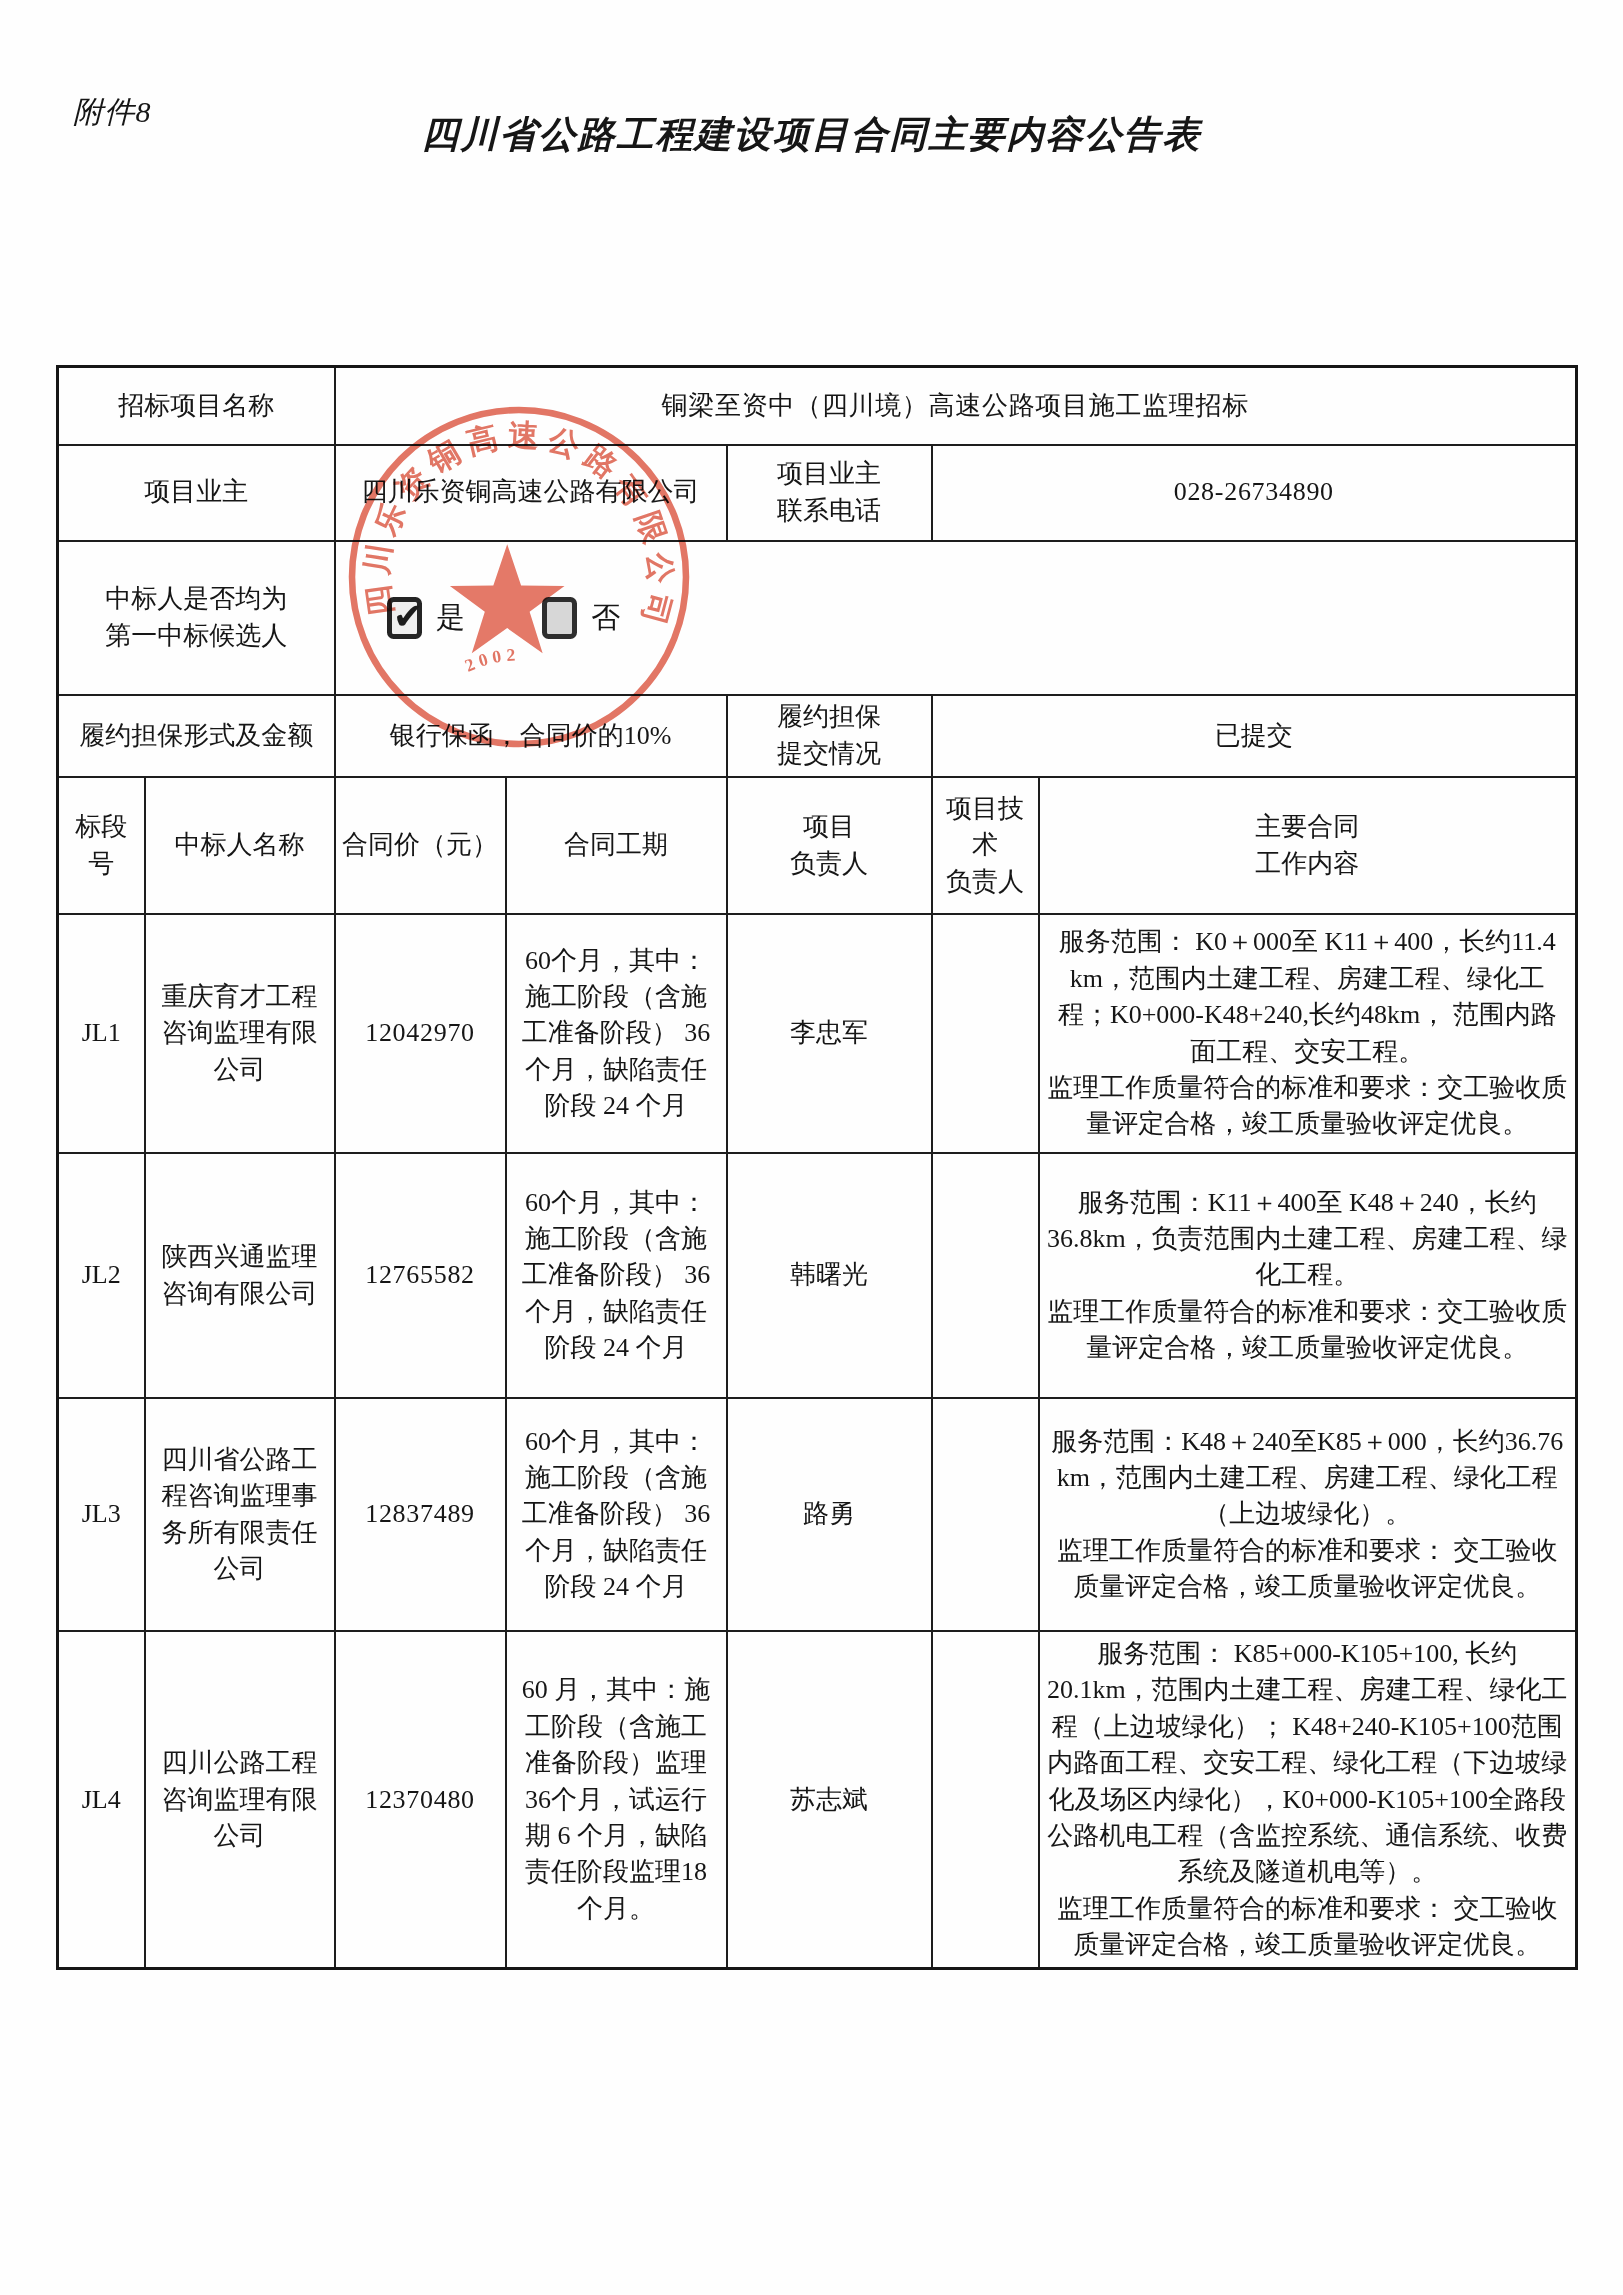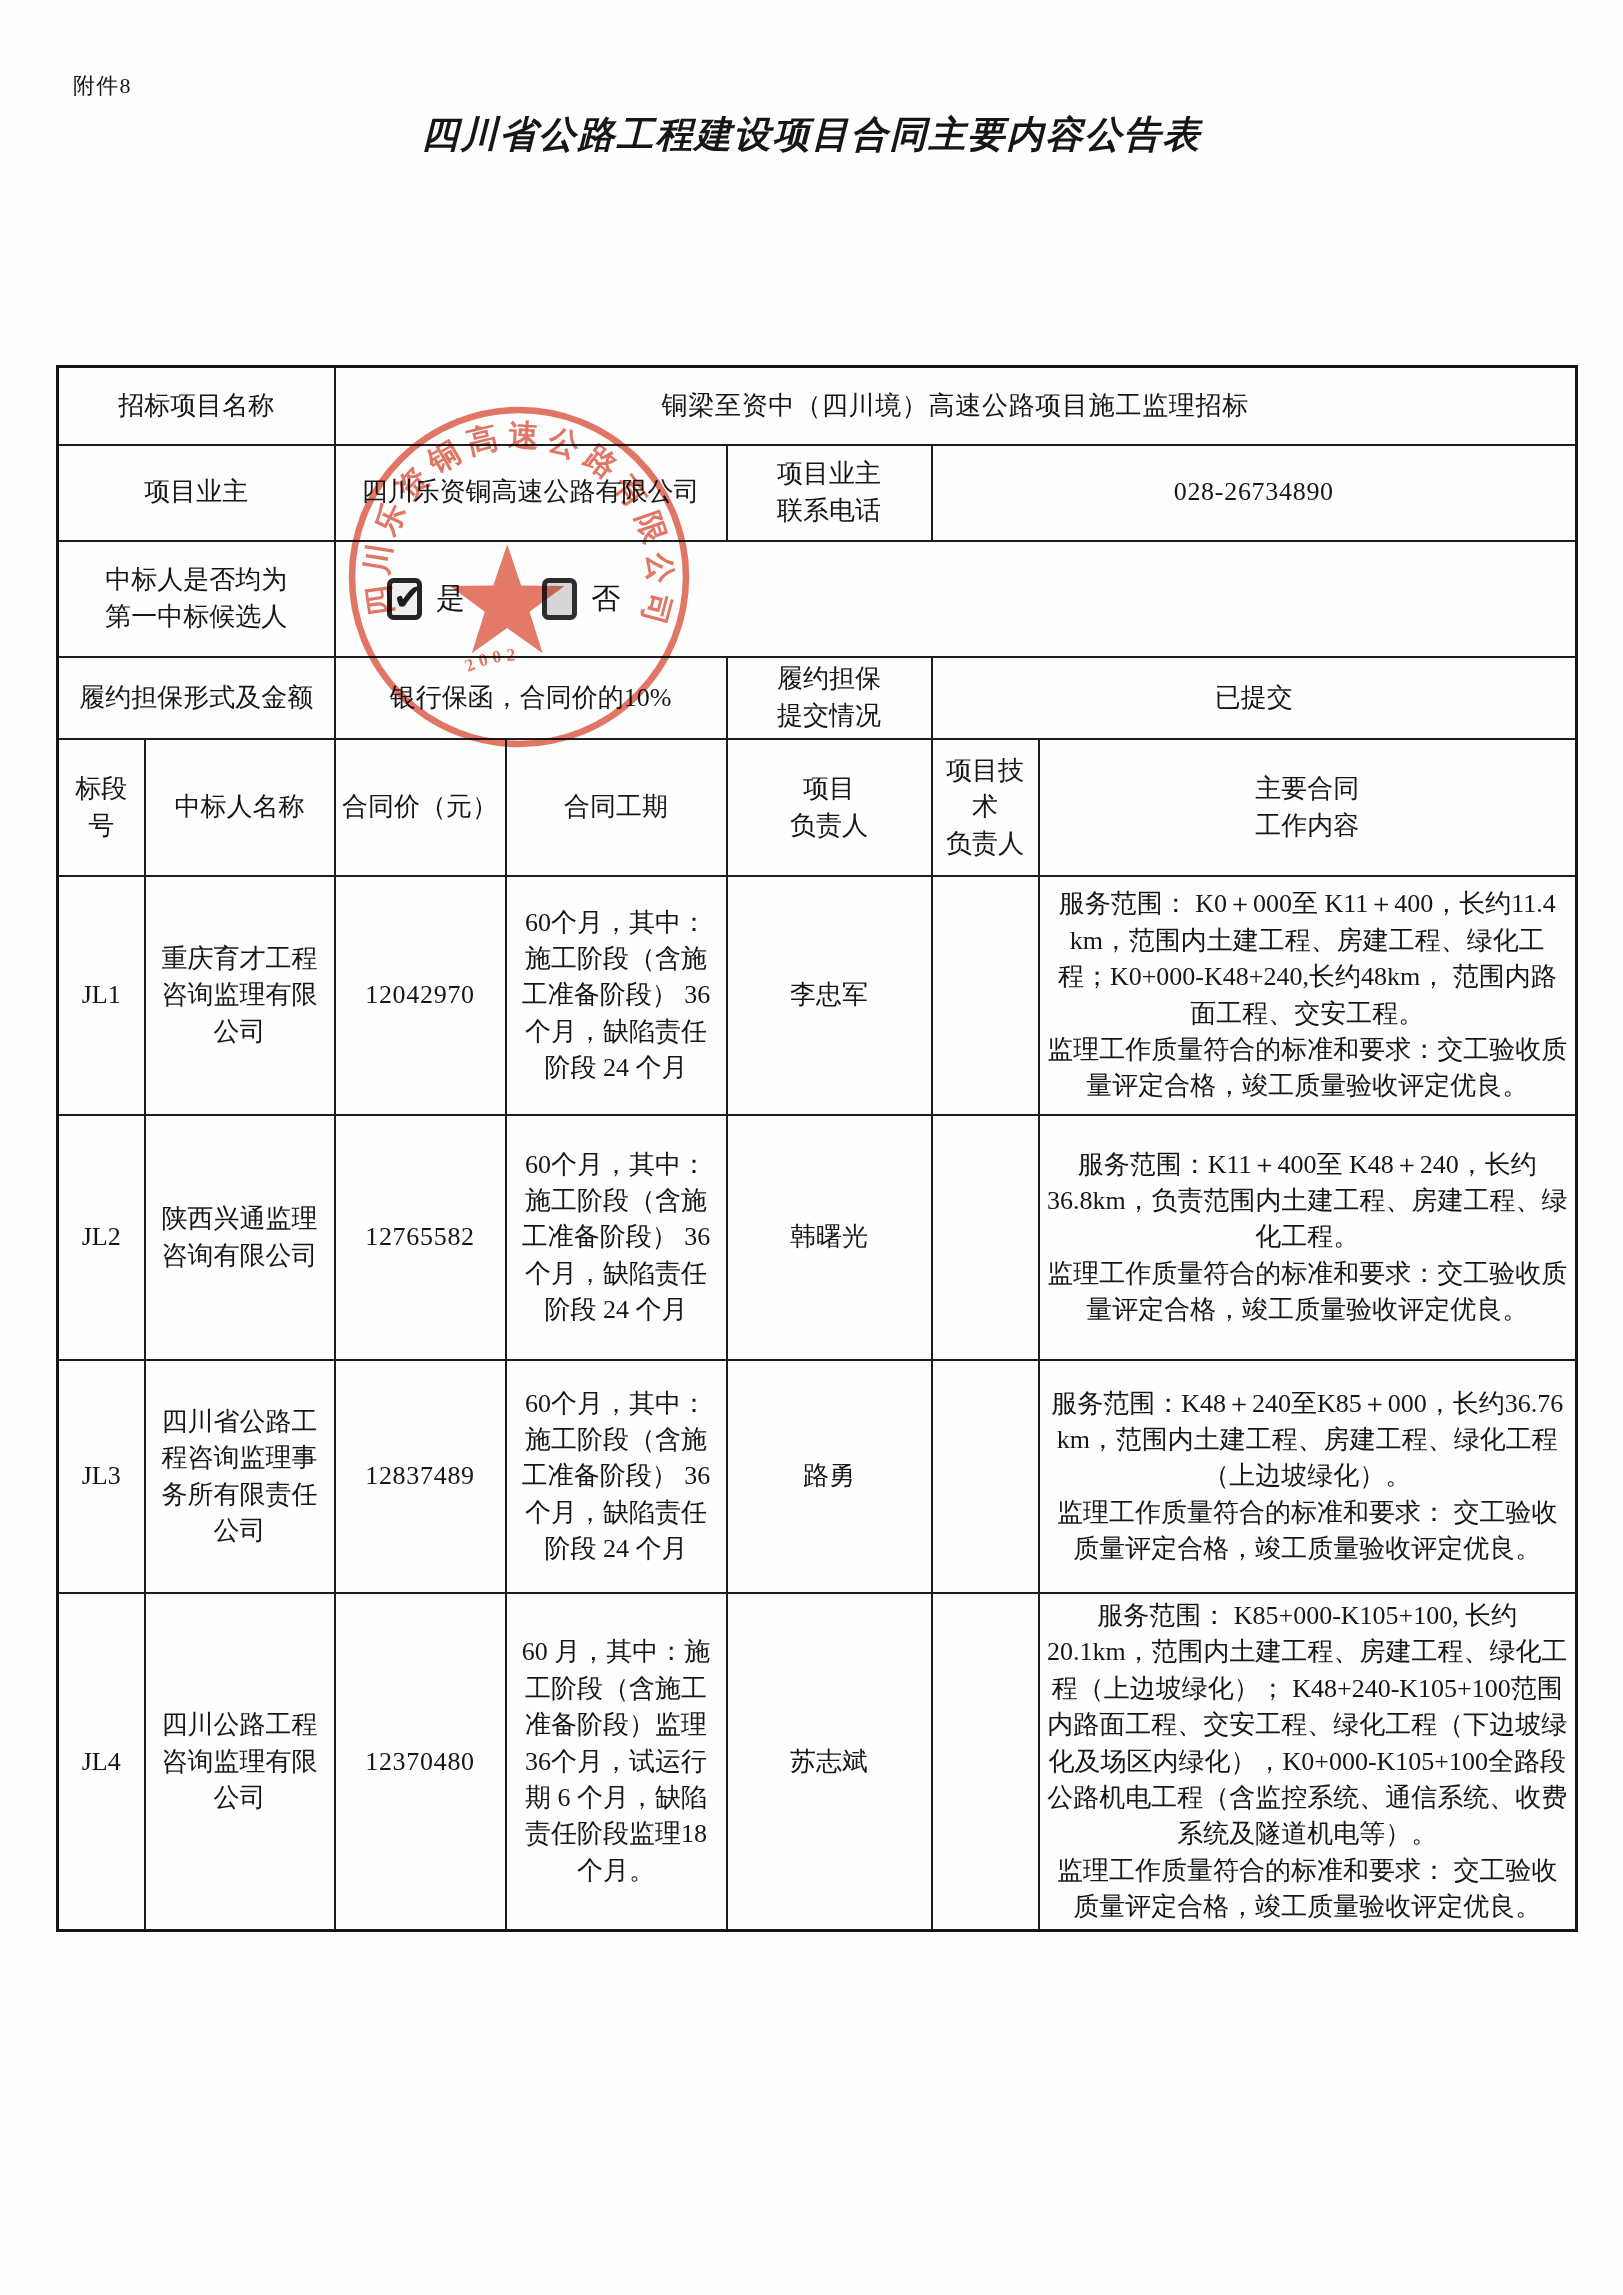--- a/index.html
+++ b/index.html
@@ -1,30 +1,30 @@
 <!DOCTYPE html>
 <html style="font-size:10.5px"><head>
 <meta charset="utf-8">
 <style>
   html,body{margin:0;padding:0;background:#ffffff;}
   body{font-family:"Liberation Serif","DejaVu Serif",serif;color:#161616;}
   #page{position:relative;width:1623px;height:2295px;background:#fefefe;overflow:hidden;}
 
-  .attachment{position:absolute;left:73px;top:71px;font-size:22px;letter-spacing:1.3px;}
+  .attachment{position:absolute;left:73px;top:92px;font-size:30px;letter-spacing:1.3px;font-style:italic;}
   .doc-title{position:absolute;left:0;top:110px;width:100%;text-align:center;
              font-size:37px;font-weight:bold;letter-spacing:2px;font-style:italic;}
 
   table.main{position:absolute;left:56px;top:365px;width:1519px;
              border-collapse:collapse;table-layout:fixed;
              border:3.9px solid #161616;padding-left:20px;}
   table.main td{border:2px solid #1d1d1d;vertical-align:middle;
                 text-align:center;font-size:26px;line-height:1.4;
                 padding:3.9px 6.5px;overflow:hidden;}
   tr.h1{height:78px;} tr.h2{height:96px;} tr.h3{height:87px;}
-  tr.h4{height:86px;} tr.h5{height:116px;} tr.h6{height:75px;}
+  tr.h4{height:86px;} tr.h5{height:154px;} tr.h6{height:75px;}
   tr.h7{height:137px;} tr.h8{height:239px;} tr.h9{height:245px;}
   tr.h10{height:233px;} tr.h11{height:300px;}
 
   td.pre{white-space:pre-line;}
   td.proj-name{font-size:25px;letter-spacing:0.7px;}
   td.num{letter-spacing:0.7px;}
   td.winner{text-align:left;padding:6.5px 9.2px;line-height:1.5;}
   td.duration{text-align:justify;padding:7.9px 10.5px;font-size:25px;line-height:1.6;margin-top:12px;}
   td.scope{text-align:justify;padding:9.2px 11.8px;font-size:23.6px;line-height:1.42;
            white-space:pre-line;}

